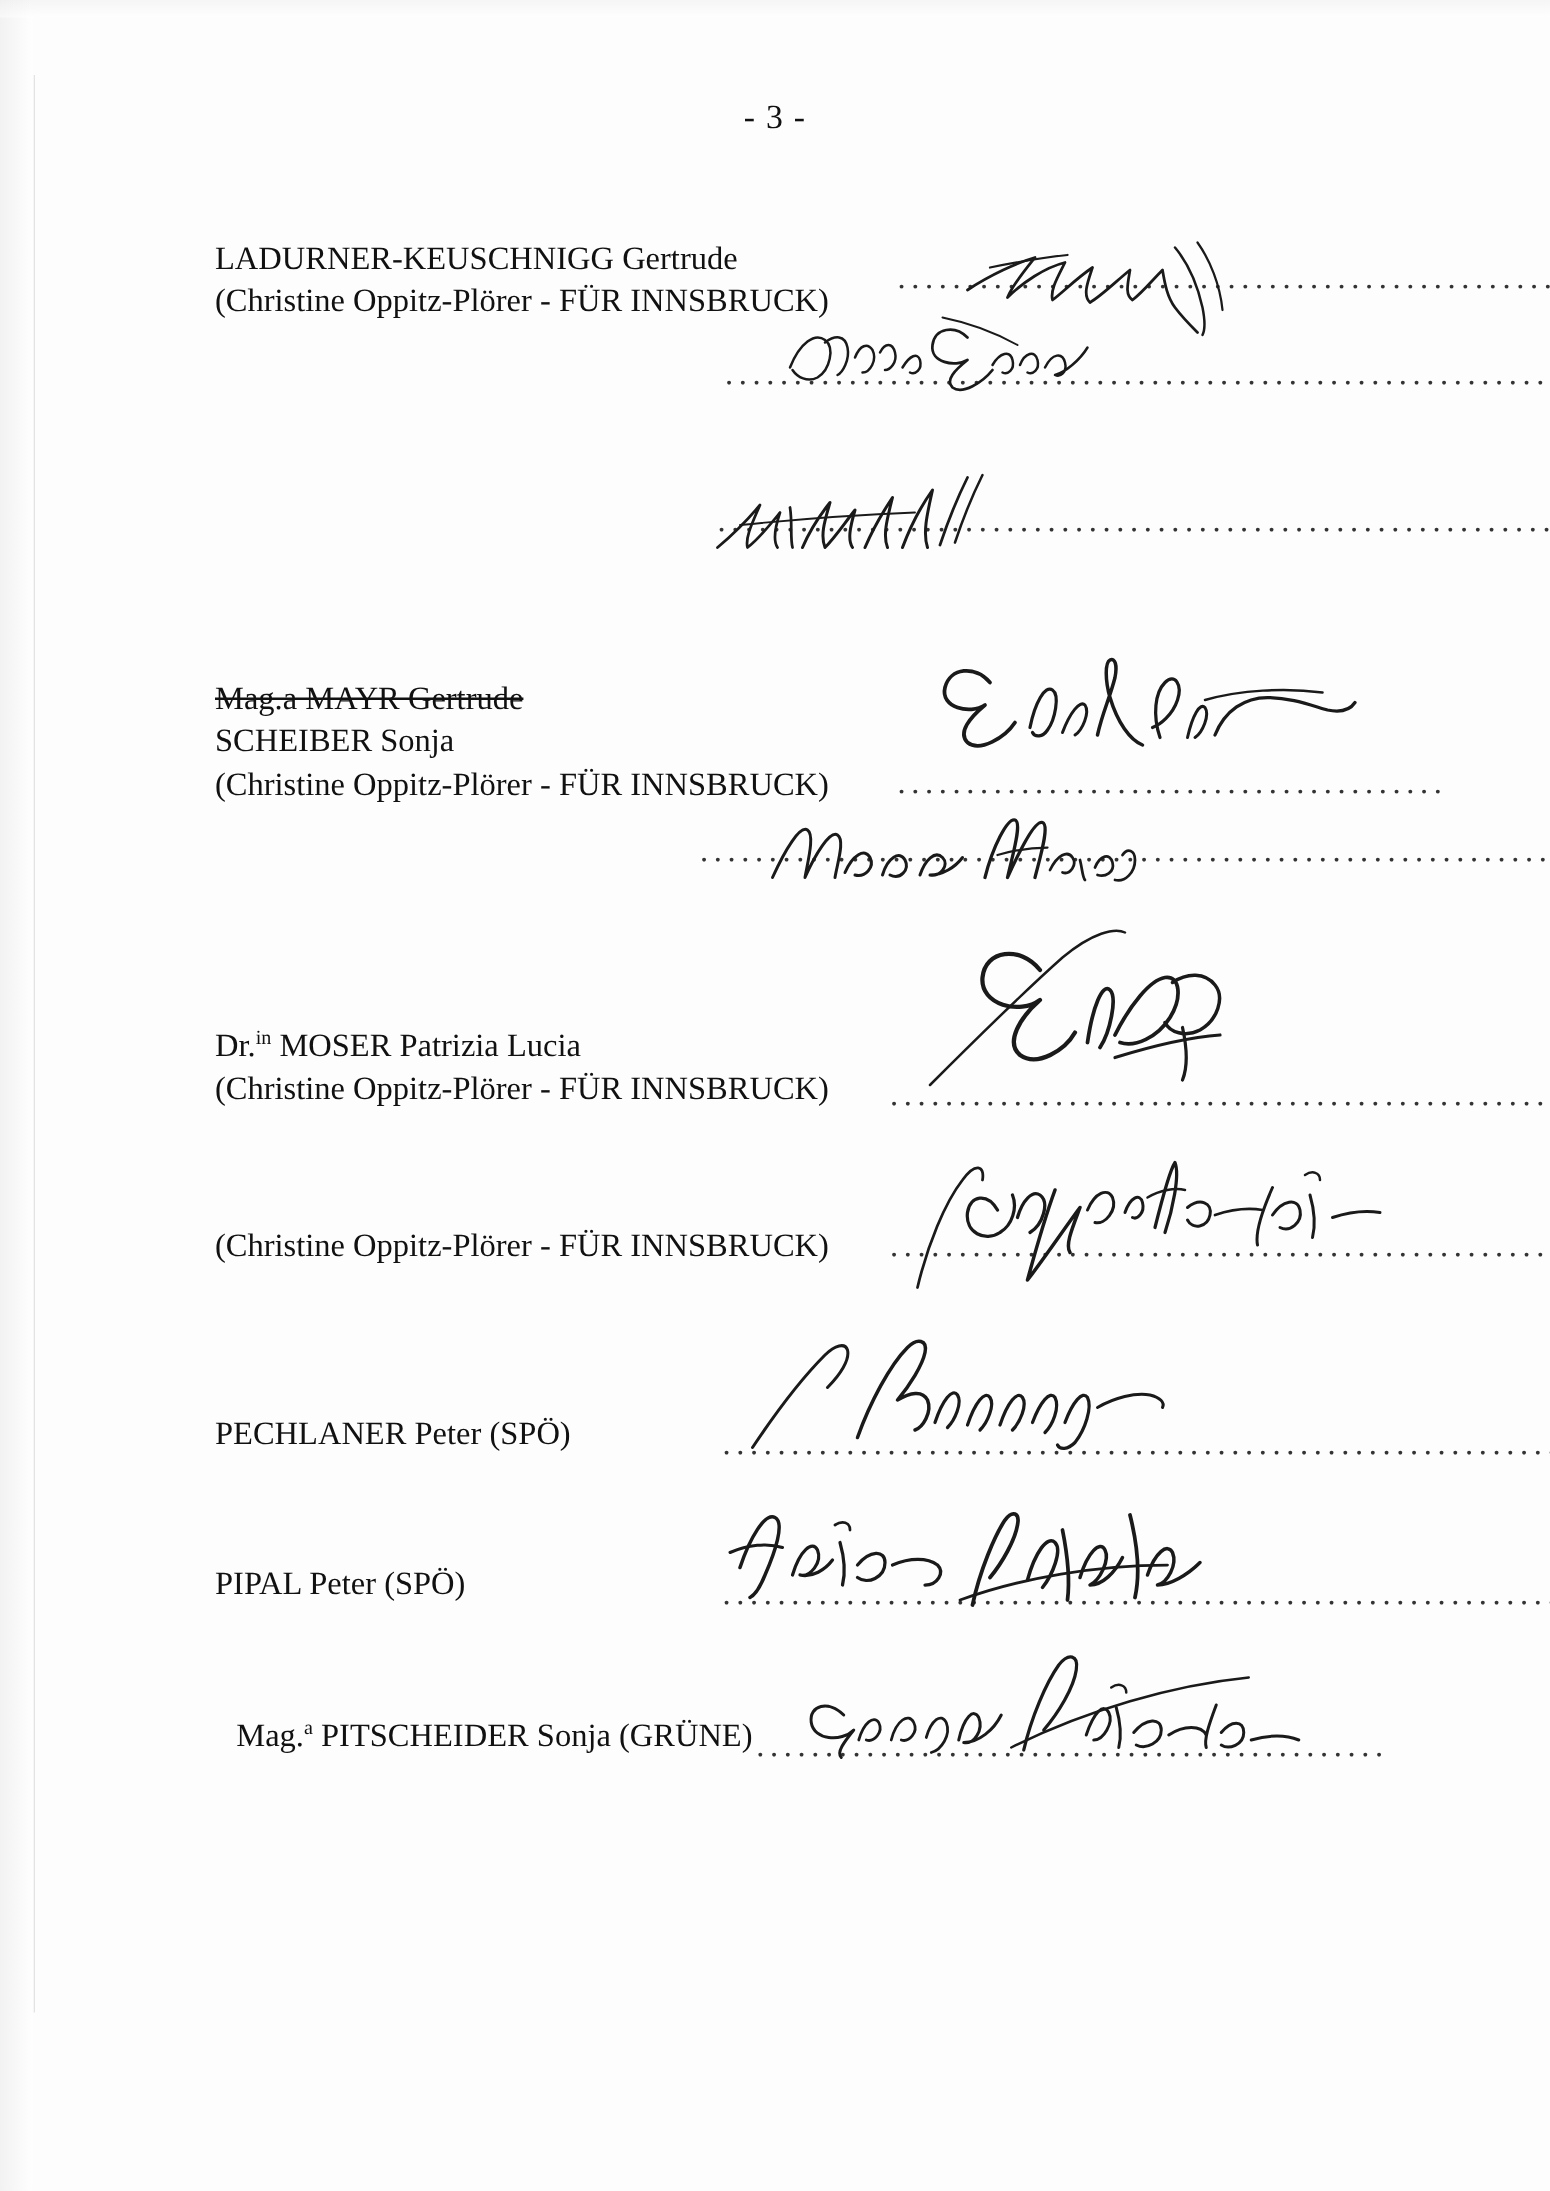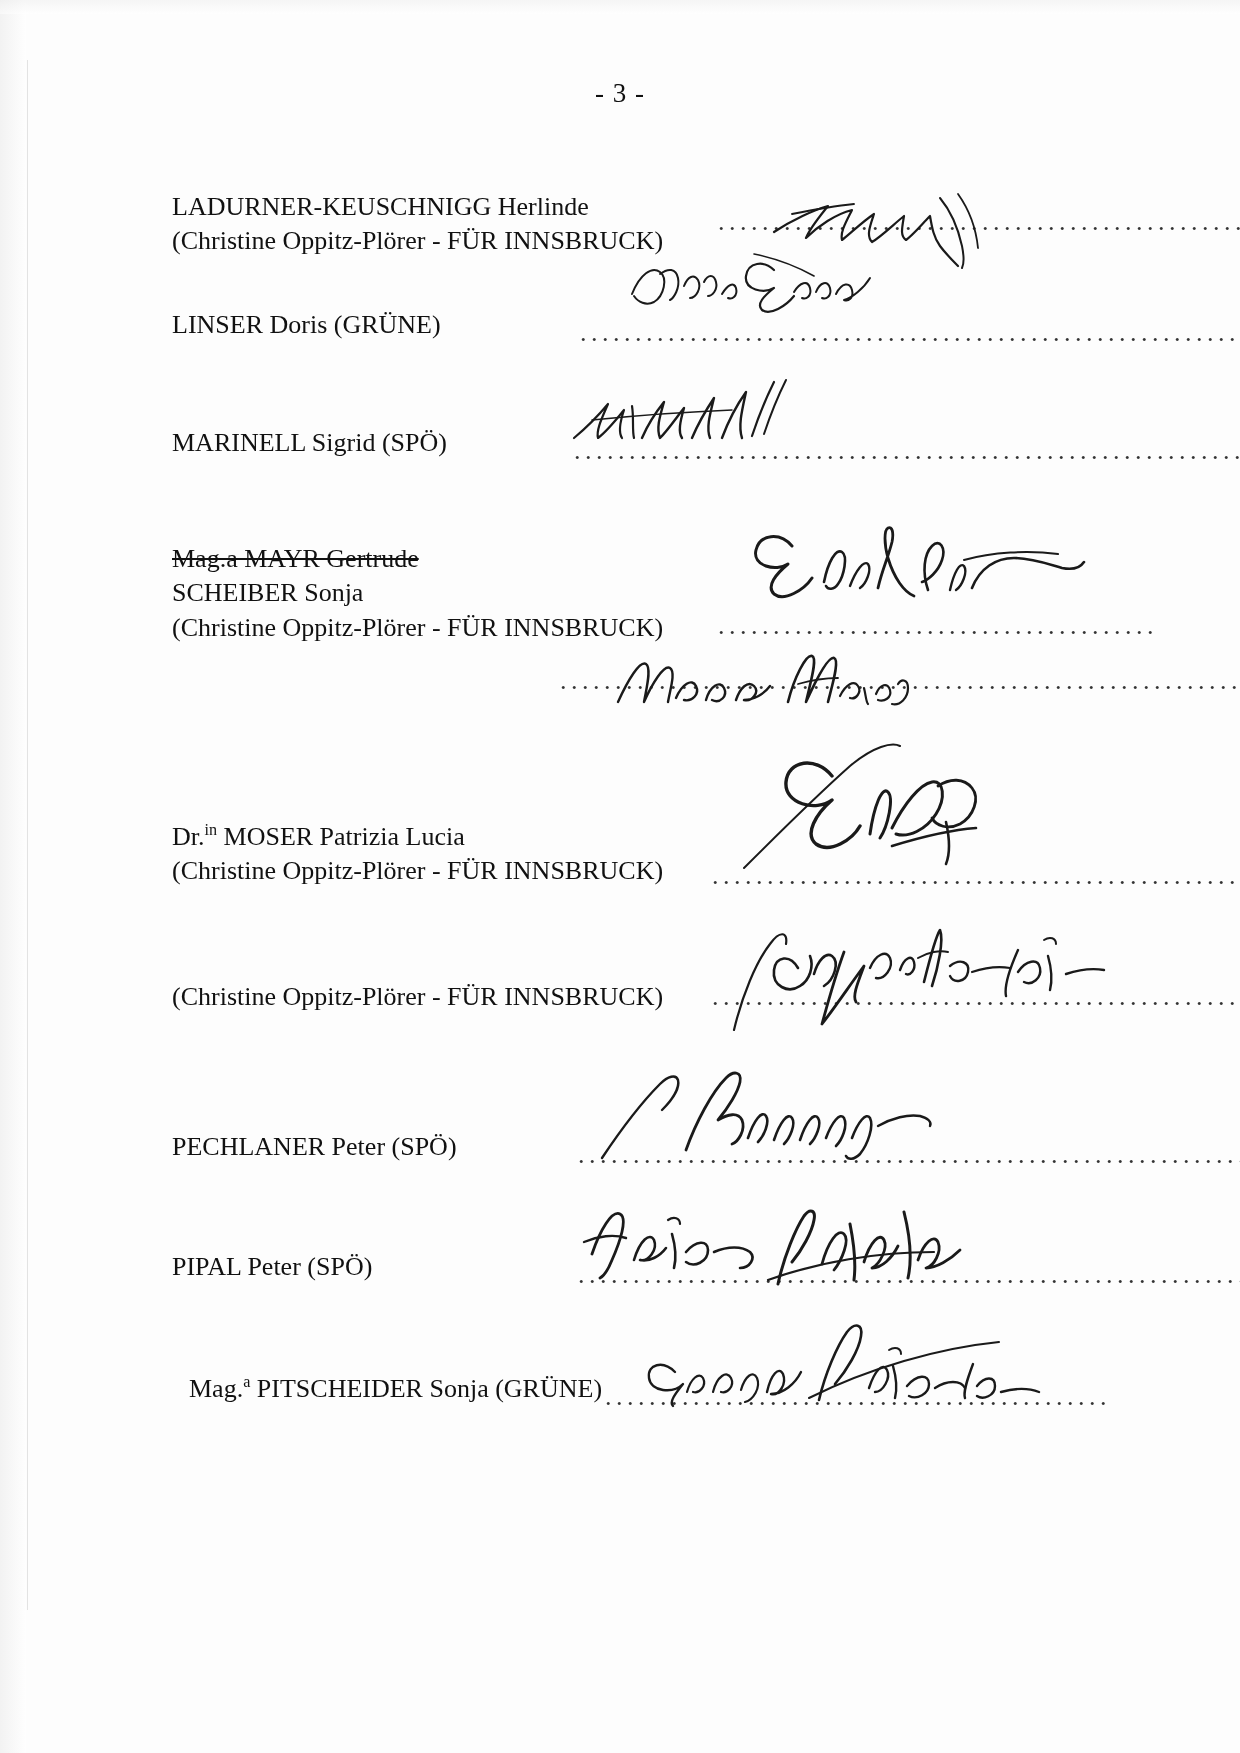--- a/index.html
+++ b/index.html
@@ -121,63 +121,57 @@
   <div class="scan-edge-top"></div>
   <div class="scan-line"></div>
 
   <div class="page-number">- 3 -</div>
 
   <div class="entries">
 
     <div class="entry" style="height:118px;">
       <div class="entry-inner">
         <span class="names">
-          <span class="name-line">LADURNER-KEUSCHNIGG Herlinde</span>
+          <span class="name-line">LADURNER-KEUSCHNIGG Gertrude</span>
           <span class="name-line">(Christine Oppitz-Plörer - FÜR INNSBRUCK)</span>
         </span>
         <span class="dots" style="left:546px; width:540px; bottom:28px;">........................................................................................................</span>
         <span class="sig" style="left:590px; top:-10px;">
           <svg width="300" height="90" viewBox="0 0 300 90">
             <path d="M12 52 C30 40 52 30 66 26 C58 36 48 48 44 58 C56 46 74 34 90 30 C84 42 78 52 80 60 C88 54 100 42 112 34 C108 46 104 56 110 62 C120 56 132 44 142 36 C140 48 138 56 144 60 C152 54 160 44 168 36 C170 48 172 58 178 66 C184 74 190 80 196 86" stroke-width="2.2"></path>
             <path d="M30 34 C50 30 72 26 92 24" stroke-width="1.8"></path>
             <path d="M178 18 C188 30 196 48 200 66 C202 76 202 84 200 88" stroke-width="2"></path>
             <path d="M196 14 C206 28 214 48 216 68" stroke-width="1.8"></path>
           </svg>
         </span>
       </div>
     </div>
 
     <div class="entry" style="height:118px;">
       <div class="entry-inner">
-        <span class="names">
-          <span class="name-line">LINSER Doris (GRÜNE)</span>
-        </span>
         <span class="dots" style="left:408px; width:680px; bottom:0px;">........................................................................................................</span>
         <span class="sig" style="left:452px; top:-60px;">
           <svg width="320" height="80" viewBox="0 0 320 80">
             <path d="M8 46 C16 26 28 18 36 24 C44 30 40 48 30 54 C22 58 14 54 10 48" stroke-width="2"></path>
             <path d="M36 26 C44 20 52 20 54 30 C56 40 50 50 46 52" stroke-width="2"></path>
             <path d="M60 38 C64 28 70 26 74 32 C78 40 72 50 66 50" stroke-width="2"></path>
             <path d="M80 34 C84 26 90 26 92 34 C94 42 88 48 84 48" stroke-width="2"></path>
             <path d="M98 46 C104 36 110 34 112 40 C114 48 108 52 104 50" stroke-width="2"></path>
             <path d="M150 22 C140 12 124 14 122 28 C120 42 140 46 150 40 C140 48 132 56 138 62 C146 68 162 58 170 48" stroke-width="2.2"></path>
             <path d="M170 44 C176 34 184 32 186 40 C188 48 182 52 178 50" stroke-width="2"></path>
             <path d="M192 44 C196 34 204 32 206 40 C208 48 202 52 198 50" stroke-width="2"></path>
             <path d="M212 46 C218 34 226 34 228 42 C230 50 224 54 220 52 C228 50 240 40 246 30" stroke-width="2"></path>
             <path d="M130 6 C150 10 172 18 190 28" stroke-width="1.6"></path>
           </svg>
         </span>
       </div>
     </div>
 
     <div class="entry" style="height:116px;">
       <div class="entry-inner">
-        <span class="names">
-          <span class="name-line">MARINELL Sigrid (SPÖ)</span>
-        </span>
         <span class="dots" style="left:402px; width:686px; bottom:0px;">........................................................................................................</span>
         <span class="sig" style="left:400px; top:-50px;">
           <svg width="280" height="74" viewBox="0 0 280 74">
             <path d="M2 62 C14 52 26 40 36 28 C30 42 24 54 26 62 C34 56 44 44 52 34 C48 46 46 56 50 62" stroke-width="2.2"></path>
             <path d="M60 30 C62 42 60 54 62 62" stroke-width="2.2"></path>
             <path d="M70 62 C76 48 84 36 92 26 C88 40 84 52 88 62 C96 54 104 42 112 32 C108 46 106 56 110 62" stroke-width="2.4"></path>
             <path d="M120 62 C126 48 134 34 142 22 C138 38 134 52 138 62" stroke-width="2.4"></path>
             <path d="M150 62 C156 46 164 30 174 16 C170 34 166 50 170 62" stroke-width="2.4"></path>
             <path d="M180 60 C186 42 194 22 202 6" stroke-width="2.2"></path>
             <path d="M192 58 C198 40 206 20 214 4" stroke-width="2"></path>

